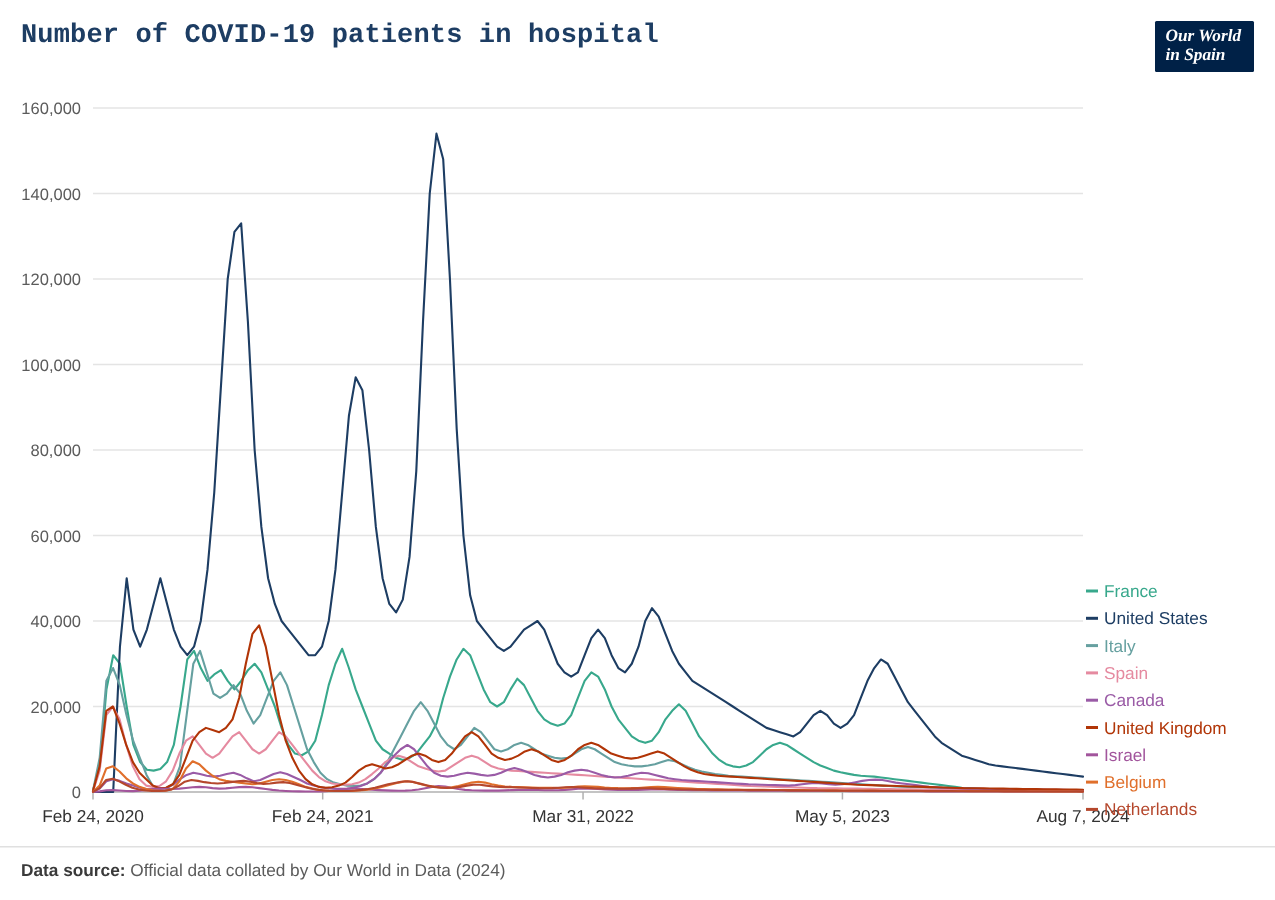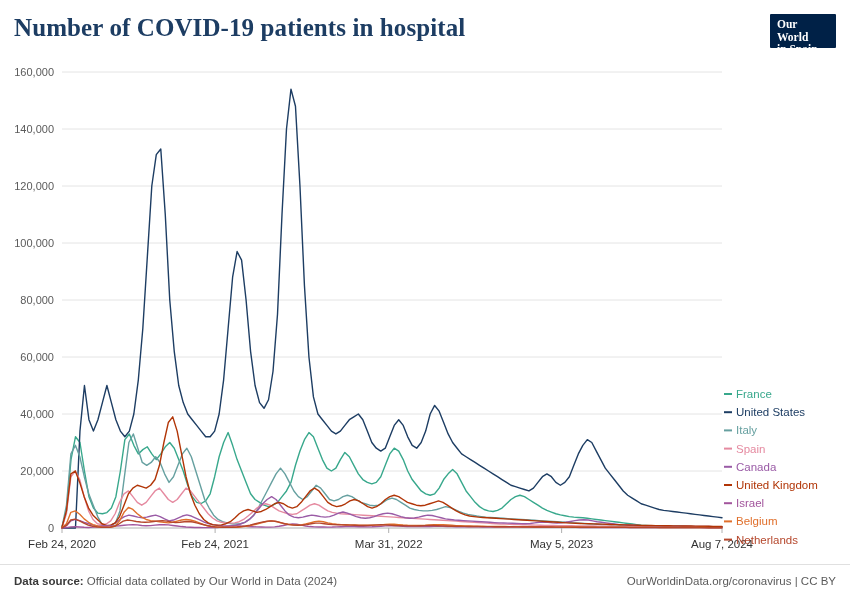--- a/index.html
+++ b/index.html
@@ -18,41 +18,42 @@
     position: relative;
     width: 850px;
     height: 600px;
     box-sizing: border-box;
   }
   
   .chart-title {
     position: absolute;
     left: 14px;
     top: 14px;
-    font-family: Liberation Serif, serif;
-    font-size: 25px;
+    font-family: Liberation Mono, monospace;
+    font-size: 18px;
     font-weight: bold;
     color: #1d3d63;
     letter-spacing: 0.1px;
   }
   .owid-logo {
     position: absolute;
     right: 14px;
     top: 14px;
     width: 66px;
     height: 34px;
     background: #002147;
     color: #ffffff;
     font-family: "Liberation Serif", serif;
     font-size: 11.5px;
     font-weight: bold;
     line-height: 12.5px;
     padding: 4px 6px 0 7px;
     box-sizing: border-box;
     border-radius: 1px;
+    font-style: italic;
   }
   
   .plot-wrap {
     position: absolute;
     left: 0;
     top: 58px;
     width: 850px;
     height: 500px;
   }
   .plot-svg {
@@ -167,16 +168,15 @@
         <text x="736" y="449.2" fill="#a2559c" class="legend-label">Israel</text>
         <line x1="724" x2="732" y1="463.4" y2="463.4" stroke="#e06f2b" stroke-width="2"></line>
         <text x="736" y="467.4" fill="#e06f2b" class="legend-label">Belgium</text>
         <line x1="724" x2="732" y1="481.6" y2="481.6" stroke="#b5472c" stroke-width="2"></line>
         <text x="736" y="485.6" fill="#b5472c" class="legend-label">Netherlands</text>
       </svg>
   </div>
 
   <div class="footer">
     <div class="footer-left"><b>Data source:</b><span> Official data collated by Our World in Data (2024)</span></div>
-    <div class="footer-right">OurWorldinData.org/coronavirus | CC BY</div>
   </div>
 
 </div>
 
 </body></html>

